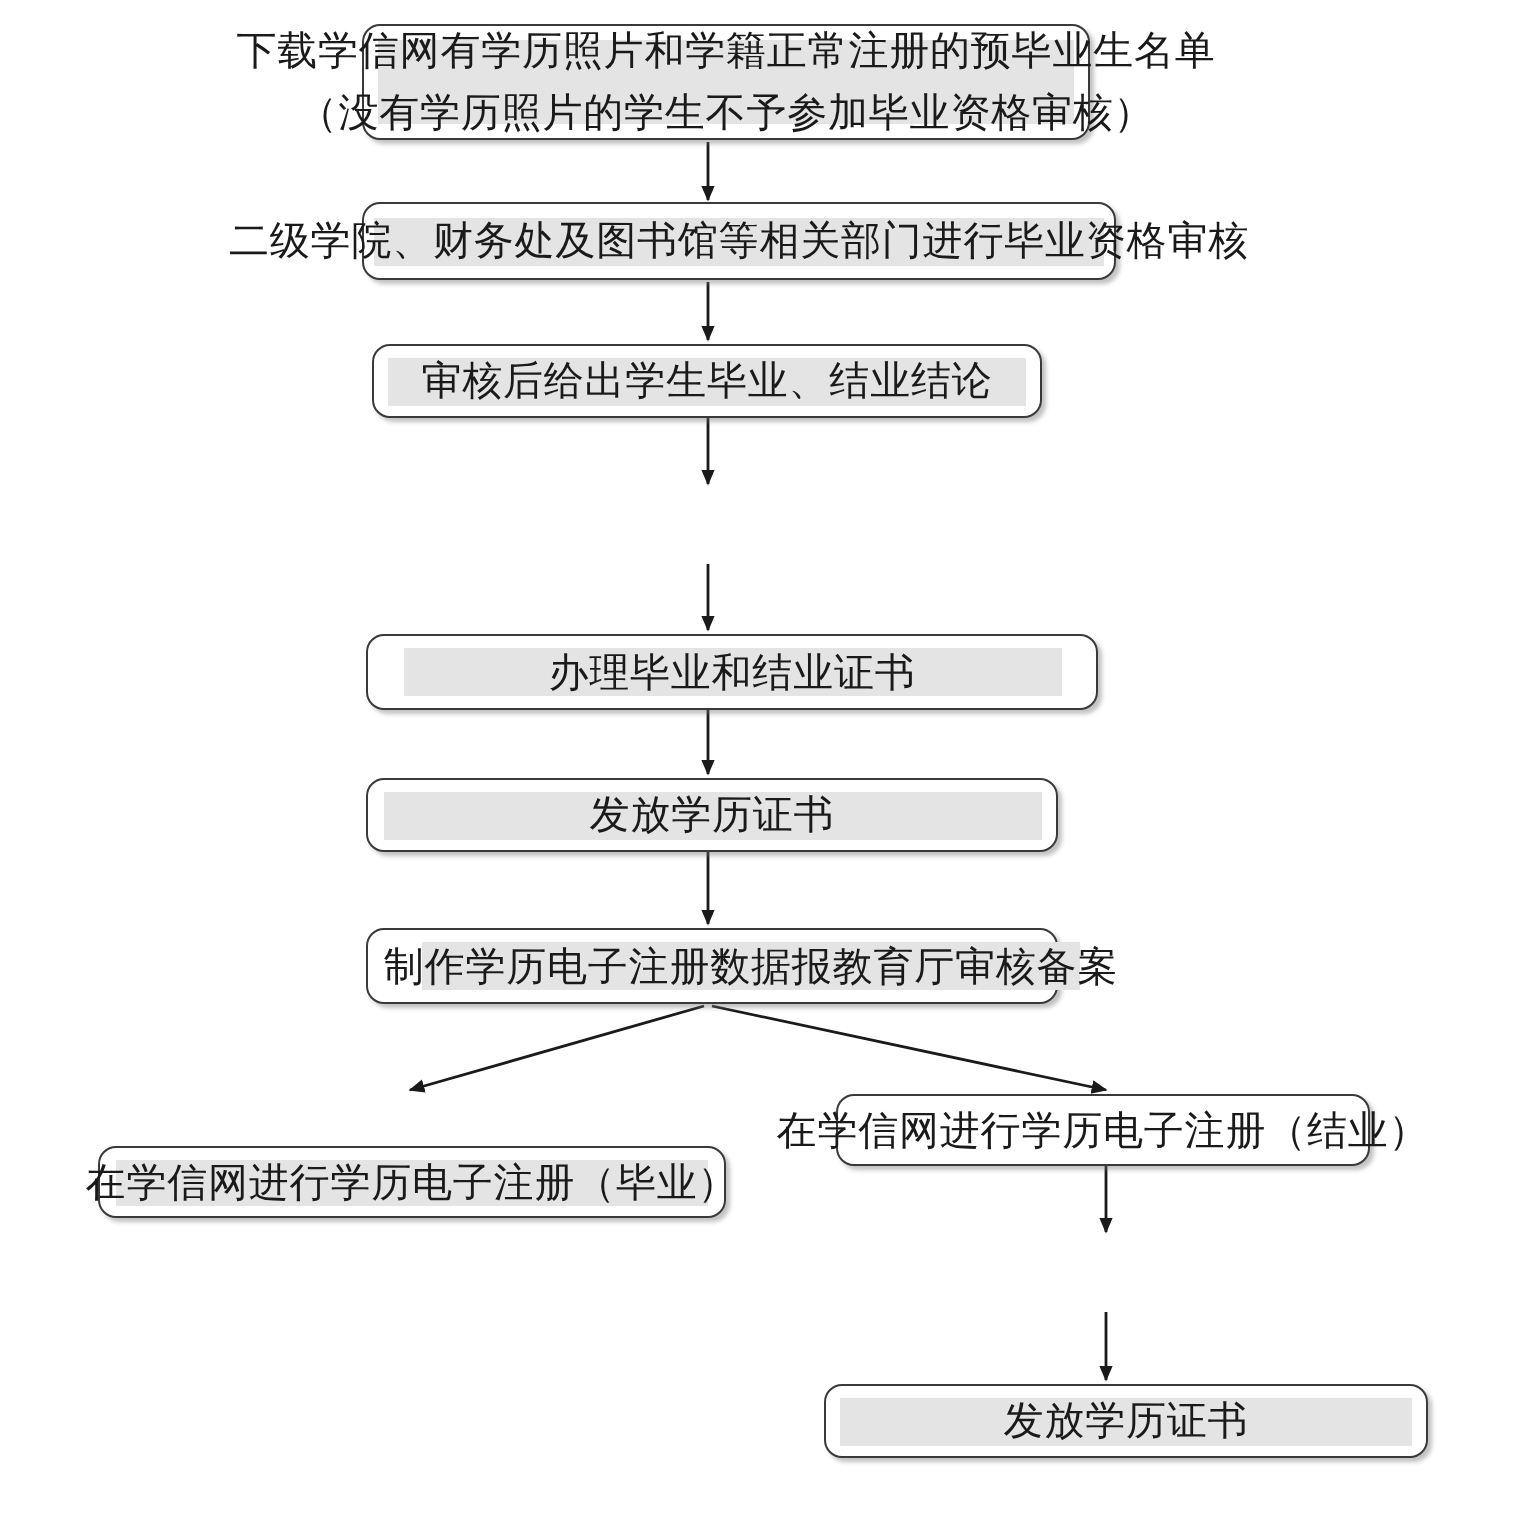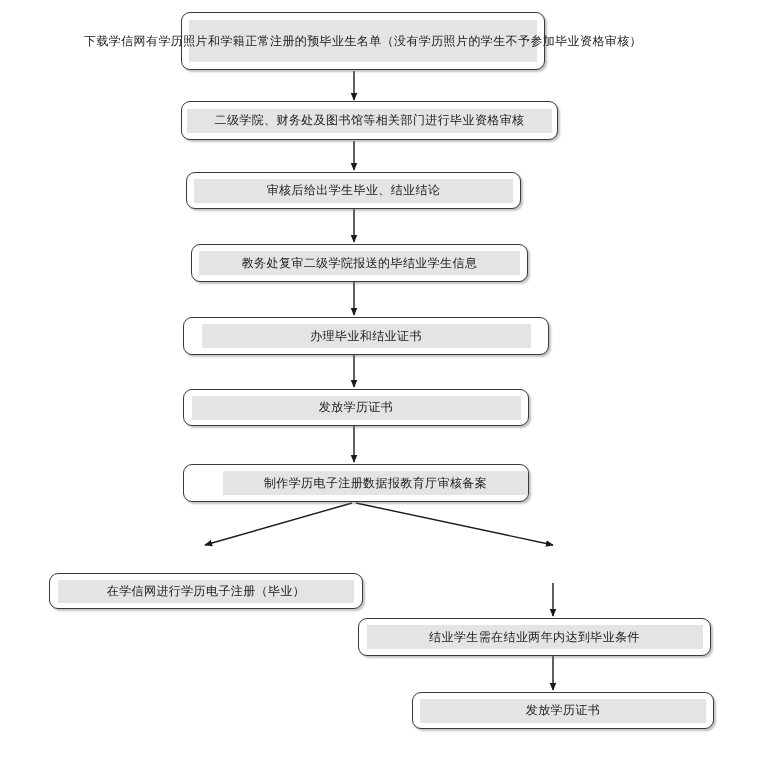--- a/index.html
+++ b/index.html
@@ -35,26 +35,26 @@
     border-radius: 9px;
     box-shadow: 2px 2px 2px rgba(120,120,120,0.45);
     display: flex;
     align-items: center;
     justify-content: center;
     z-index: 2;
   }
   .node .band {
     box-sizing: border-box;
     display: flex;
-    flex-direction: row;
+    flex-direction: column;
     align-items: center;
     justify-content: center;
     background: #e4e4e4;
     line-height: 1.55;
-    font-size: 12px;
+    font-size: 20px;
     letter-spacing: 0.4px;
     white-space: nowrap;
     color: #1a1a1a;
     text-align: center;
   }
   .node.plain .band {
     background: transparent;
   }
   .node .band .line {
     display: block;
@@ -98,25 +98,20 @@
       <span class="line">二级学院、财务处及图书馆等相关部门进行毕业资格审核</span>
     </div>
   </div>
 
   <div class="node" style="left:186px; top:172px; width:335px; height:37px;">
     <div class="band" style="width:319px; height:24px;">
       <span class="line">审核后给出学生毕业、结业结论</span>
     </div>
   </div>
 
-  <div class="node" style="left:191px; top:244px; width:337px; height:38px;">
-    <div class="band" style="width:321px; height:24px;">
-      <span class="line">教务处复审二级学院报送的毕结业学生信息</span>
-    </div>
-  </div>
 
   <div class="node" style="left:183px; top:317px; width:366px; height:38px;">
     <div class="band" style="width:329px; height:24px;">
       <span class="line">办理毕业和结业证书</span>
     </div>
   </div>
 
   <div class="node" style="left:183px; top:389px; width:346px; height:37px;">
     <div class="band" style="width:329px; height:24px;">
       <span class="line">发放学历证书</span>
@@ -128,26 +123,26 @@
       <span class="line">制作学历电子注册数据报教育厅审核备案</span>
     </div>
   </div>
 
   <div class="node" style="left:49px; top:573px; width:314px; height:36px;">
     <div class="band" style="width:296px; height:23px;">
       <span class="line">在学信网进行学历电子注册（毕业）</span>
     </div>
   </div>
 
-
-  <div class="node" style="left:358px; top:618px; width:353px; height:38px;">
-    <div class="band" style="width:336px; height:24px;">
-      <span class="line">结业学生需在结业两年内达到毕业条件</span>
+  <div class="node plain" style="left:418px; top:547px; width:267px; height:36px;">
+    <div class="band" style="width:251px; height:23px;">
+      <span class="line">在学信网进行学历电子注册（结业）</span>
     </div>
   </div>
+
 
   <div class="node" style="left:412px; top:692px; width:302px; height:37px;">
     <div class="band" style="width:286px; height:24px;">
       <span class="line">发放学历证书</span>
     </div>
   </div>
 
 </div>
 
 </body></html>

